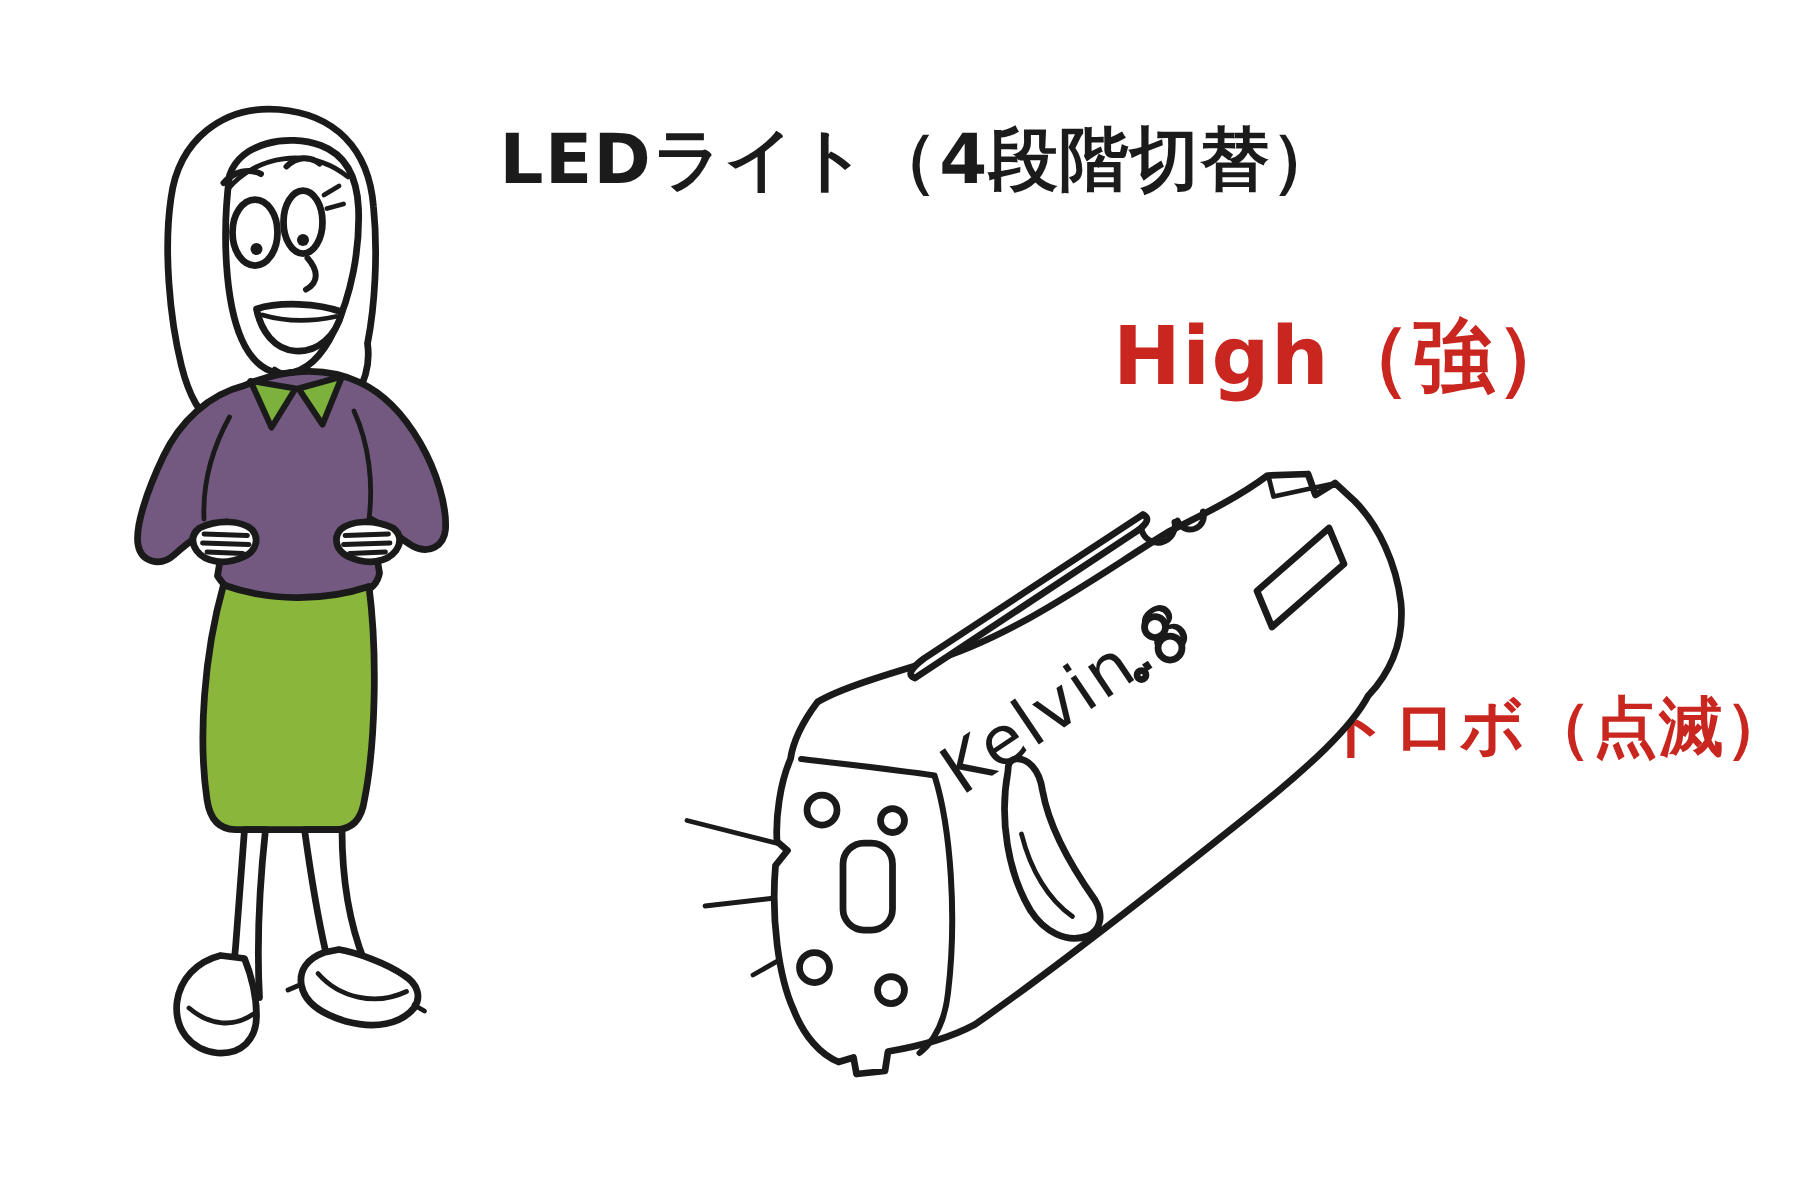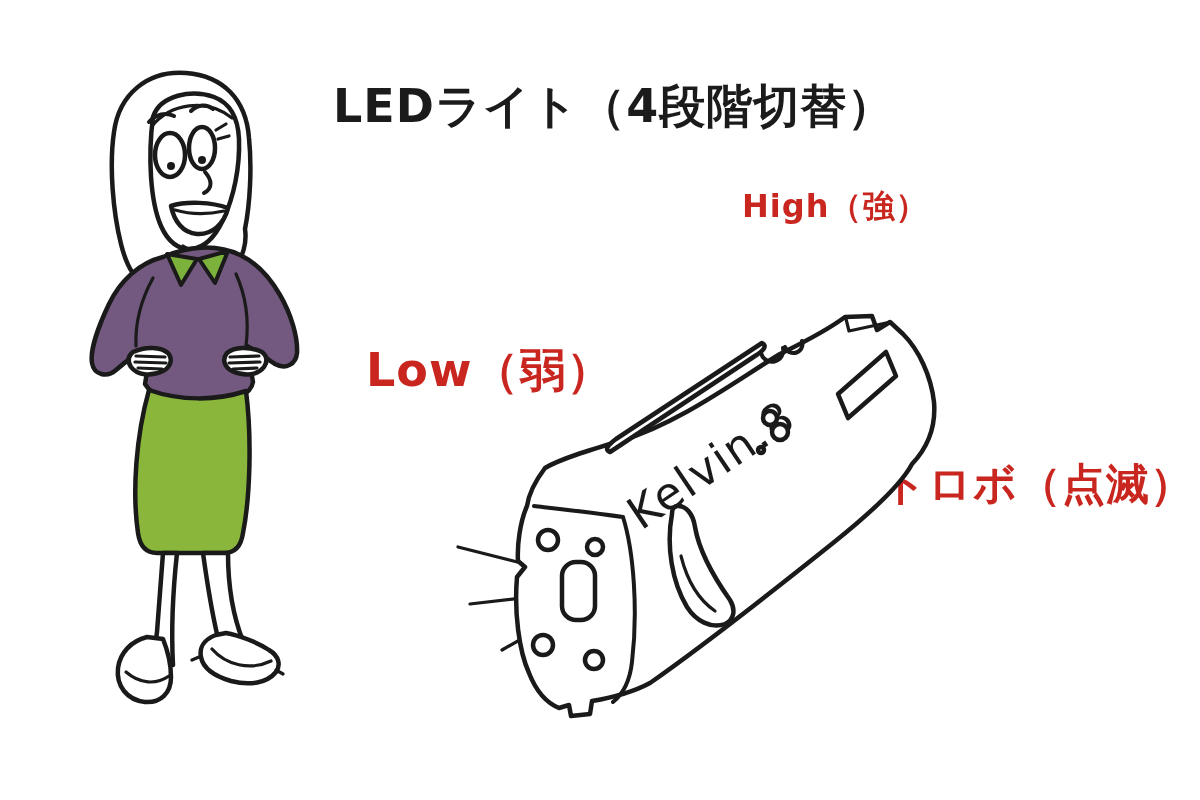--- a/index.html
+++ b/index.html
@@ -7,41 +7,40 @@
     position:relative;width:1200px;height:800px;background:#ffffff;overflow:hidden;
     font-family:"DejaVu Sans",sans-serif;
   }
   .title{
     position:absolute;left:333px;top:76px;font-size:46px;font-weight:bold;
     color:#1b1b1b;letter-spacing:1px;white-space:nowrap;text-align:center;
   }
   .label{
     position:absolute;font-weight:bold;color:#c9261f;white-space:nowrap;letter-spacing:1px;
   }
-  .label-high{left:742px;top:185px;font-size:32px;}
+  .label-high{left:742px;top:202px;font-size:54px;}
   .label-low{left:366px;top:340px;font-size:46px;}
   .label-strobe{left:838px;top:456px;font-size:43px;}
   .label-sos{left:726px;top:606px;font-size:43px;}
   svg.art{position:absolute;left:0;top:0;}
   .ln{fill:none;stroke:#1a1a1a;stroke-width:4;stroke-linecap:round;stroke-linejoin:round;}
   .ln-thin{fill:none;stroke:#1a1a1a;stroke-width:3.2;stroke-linecap:round;stroke-linejoin:round;}
   .wh{fill:#ffffff;stroke:#1a1a1a;stroke-width:4.5;stroke-linecap:round;stroke-linejoin:round;}
   .purple{fill:#73597f;stroke:#1a1a1a;stroke-width:4.5;stroke-linejoin:round;}
   .green{fill:#8ab63c;stroke:#1a1a1a;stroke-width:4.5;stroke-linejoin:round;}
   .collar{fill:#7cb23c;stroke:#1a1a1a;stroke-width:4;stroke-linejoin:round;}
   .brand{fill:#1a1a1a;font-family:"DejaVu Sans",sans-serif;font-size:45px;letter-spacing:1.5px;}
 </style>
 </head>
 <body>
 
 <div class="canvas">
 
   <div class="title">LEDライト（4段階切替）</div>
   <div class="label label-high">High（強）</div>
-  <div class="label label-low">Low（弱）</div>
   <div class="label label-strobe">ストロボ（点滅）</div>
 
   <svg class="art" width="1200" height="800" viewBox="0 0 1200 800">
 
     <g>
 
       <path class="wh" d="M 186,73 C 148,70 119,94 114,132 C 109,166 113,212 121,244
            C 126,264 134,278 143,282 C 152,285 155,276 151,262
            C 160,272 172,277 184,276 C 196,275 206,269 212,259
            C 218,268 227,272 234,266 C 243,258 247,243 245,229

